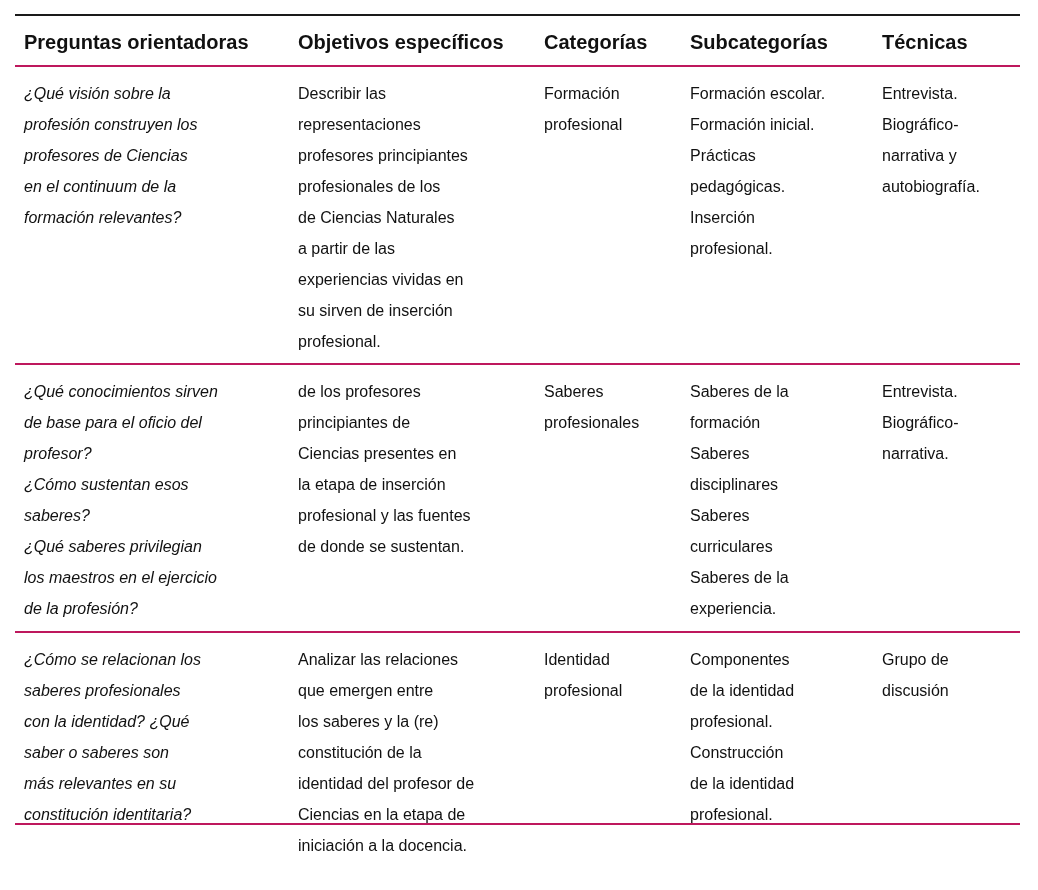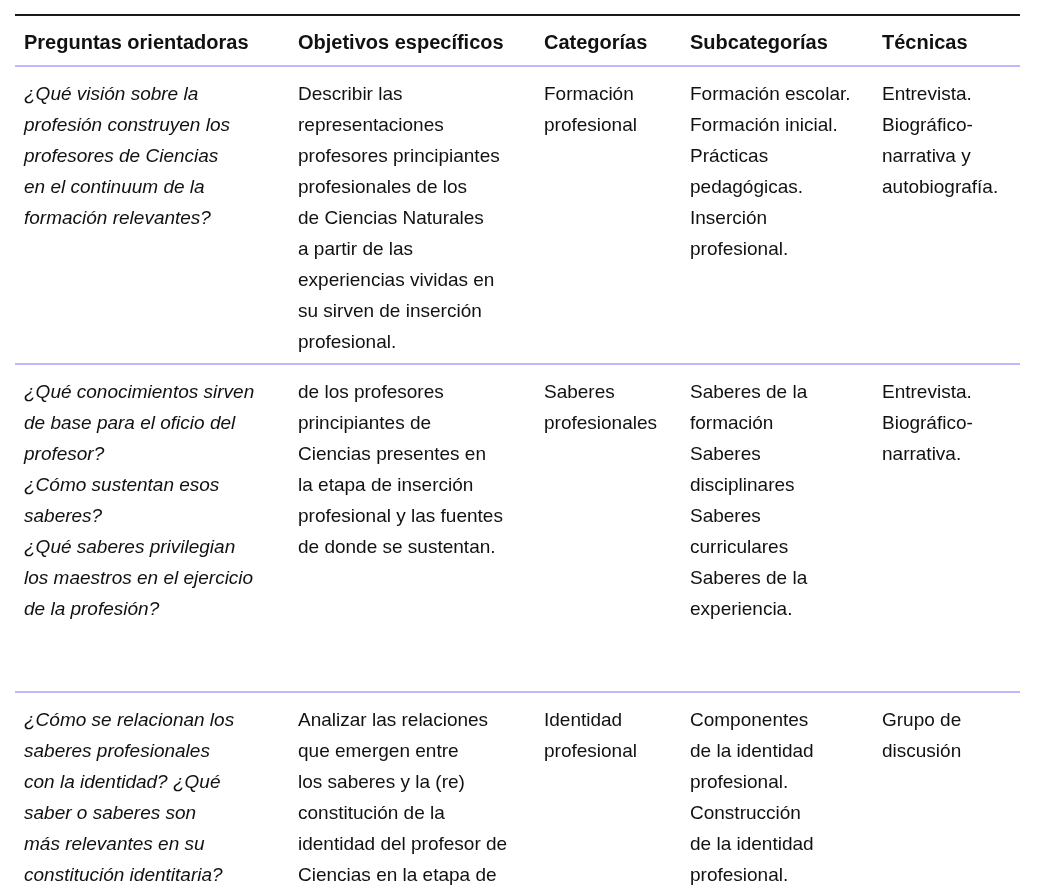--- a/index.html
+++ b/index.html
@@ -18,39 +18,39 @@
     .table {
       position: absolute;
       left: 15px;
       top: 14px;
       width: 1005px;
       border-top: 2px solid #1a1a1a;
     }
     .row {
       display: grid;
       grid-template-columns: 274px 246px 146px 192px 147px;
-      border-bottom: 2px solid #c4b5fd;
+      border-bottom: 2px solid #be185d;
       box-sizing: border-box;
     }
     .row.header {
       height: 51px;
       align-items: center;
     }
     .row.header .cell {
       font-weight: bold;
       font-size: 20px;
       line-height: 24px;
       padding-top: 2px;
     }
     .row.body1 { height: 298px; }
-    .row.body2 { height: 328px; }
-    .row.body3 { height: 236px; }
+    .row.body2 { height: 268px; }
+    .row.body3 { height: 192px; }
     .cell {
       padding-left: 9px;
-      font-size: 19px;
+      font-size: 16px;
       line-height: 31px;
       box-sizing: border-box;
     }
     .row.body1 .cell, .row.body2 .cell, .row.body3 .cell {
       padding-top: 11px;
     }
     .italic { font-style: italic; }
     .line { display: block; white-space: nowrap; }
     .u { text-underline-offset: 3px; }
   </style>

